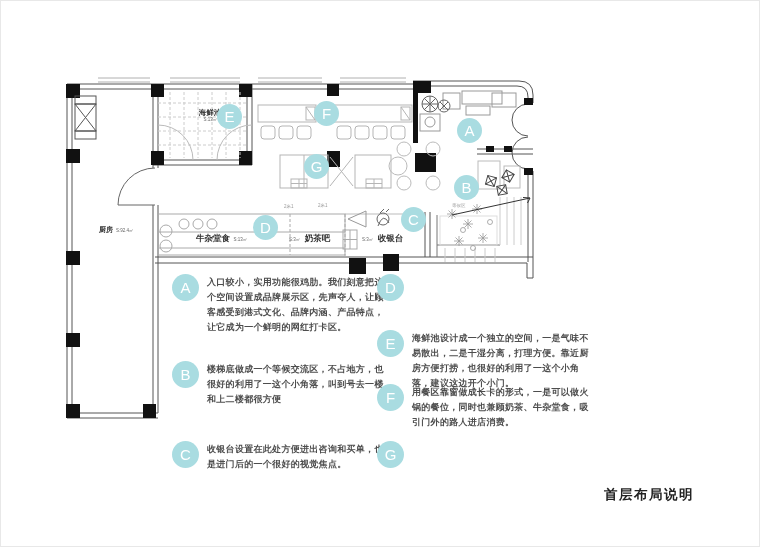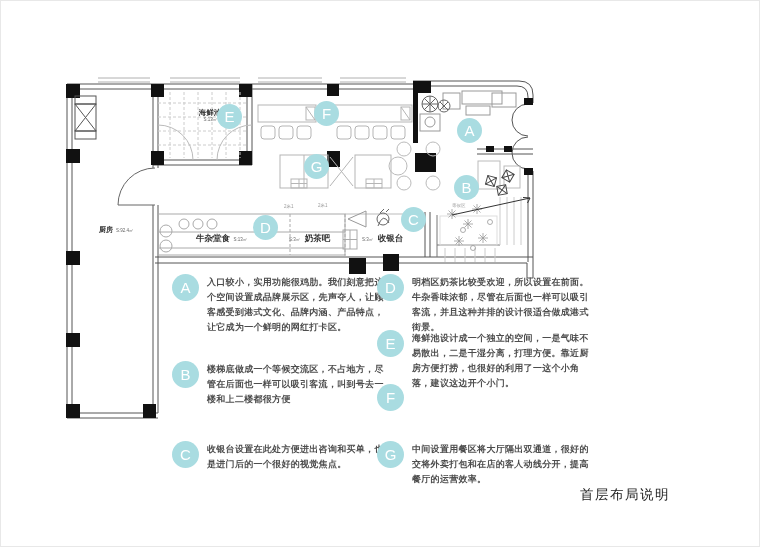--- a/index.html
+++ b/index.html
@@ -29,21 +29,21 @@
   .note-circle{
     flex:0 0 27px;width:27px;height:27px;border-radius:50%;background:#a9dce1;
     color:#fff;display:flex;align-items:center;justify-content:center;
     font-size:15px;font-weight:400;line-height:1;
   }
   .note-text{
     width:179px;font-size:9px;line-height:15px;letter-spacing:.3px;
     color:#4d4d4d;font-weight:600;text-align:left;margin-top:1px;
   }
   .page-title{
-    position:absolute;left:580px;top:486px;font-size:13.5px;font-weight:400;
+    position:absolute;left:604px;top:486px;font-size:13.5px;font-weight:700;
     color:#222;letter-spacing:1.5px;
   }
 </style>
 </head>
 <body>
 
 <div class="stage">
 
   <svg width="760" height="547" viewBox="0 0 760 547">
 
@@ -268,37 +268,36 @@
   <div class="marker plan-marker" style="left:217px;top:104px;">E</div>
   <div class="marker plan-marker" style="left:314px;top:101px;">F</div>
   <div class="marker plan-marker" style="left:304px;top:154px;">G</div>
 
   <div class="note" style="left:172px;top:274px;">
     <div class="note-circle">A</div>
     <div class="note-text">入口较小，实用功能很鸡肋。我们刻意把这个空间设置成品牌展示区，先声夺人，让顾客感受到港式文化、品牌内涵、产品特点，让它成为一个鲜明的网红打卡区。</div>
   </div>
   <div class="note" style="left:172px;top:361px;">
     <div class="note-circle">B</div>
-    <div class="note-text">楼梯底做成一个等候交流区，不占地方，尽管在后面也一样可以吸引客流，叫到号去一楼和上二楼都很方便</div>
+    <div class="note-text">楼梯底做成一个等候交流区，不占地方，也很好的利用了一这个小角落，叫到号去一楼和上二楼都很方便</div>
   </div>
   <div class="note" style="left:172px;top:441px;">
     <div class="note-circle">C</div>
     <div class="note-text">收银台设置在此处方便进出咨询和买单，也是进门后的一个很好的视觉焦点。</div>
   </div>
   <div class="note" style="left:377px;top:274px;">
     <div class="note-circle">D</div>
-    <div class="note-text">明档区奶茶比较受欢迎，所以设置在前面。牛杂香味浓郁，尽管在后面也一样可以吸引客流，并且这种并排的设计很适合做成港式街景。</div>
   </div>
   <div class="note" style="left:377px;top:330px;">
     <div class="note-circle">E</div>
     <div class="note-text">海鲜池设计成一个独立的空间，一是气味不易散出，二是干湿分离，打理方便。靠近厨房方便打捞，也很好的利用了一这个小角落，建议这边开个小门。</div>
   </div>
   <div class="note" style="left:377px;top:384px;">
     <div class="note-circle">F</div>
+    <div class="note-text">用餐区靠窗做成长卡的形式，一是可以做火锅的餐位，同时也兼顾奶茶、牛杂堂食，吸引门外的路人进店消费。</div>
   </div>
   <div class="note" style="left:377px;top:441px;">
     <div class="note-circle">G</div>
-    <div class="note-text">中间设置用餐区将大厅隔出双通道，很好的交将外卖打包和在店的客人动线分开，提高餐厅的运营效率。</div>
   </div>
 
   <div class="page-title">首层布局说明</div>
 
 </div>
 
 </body></html>

